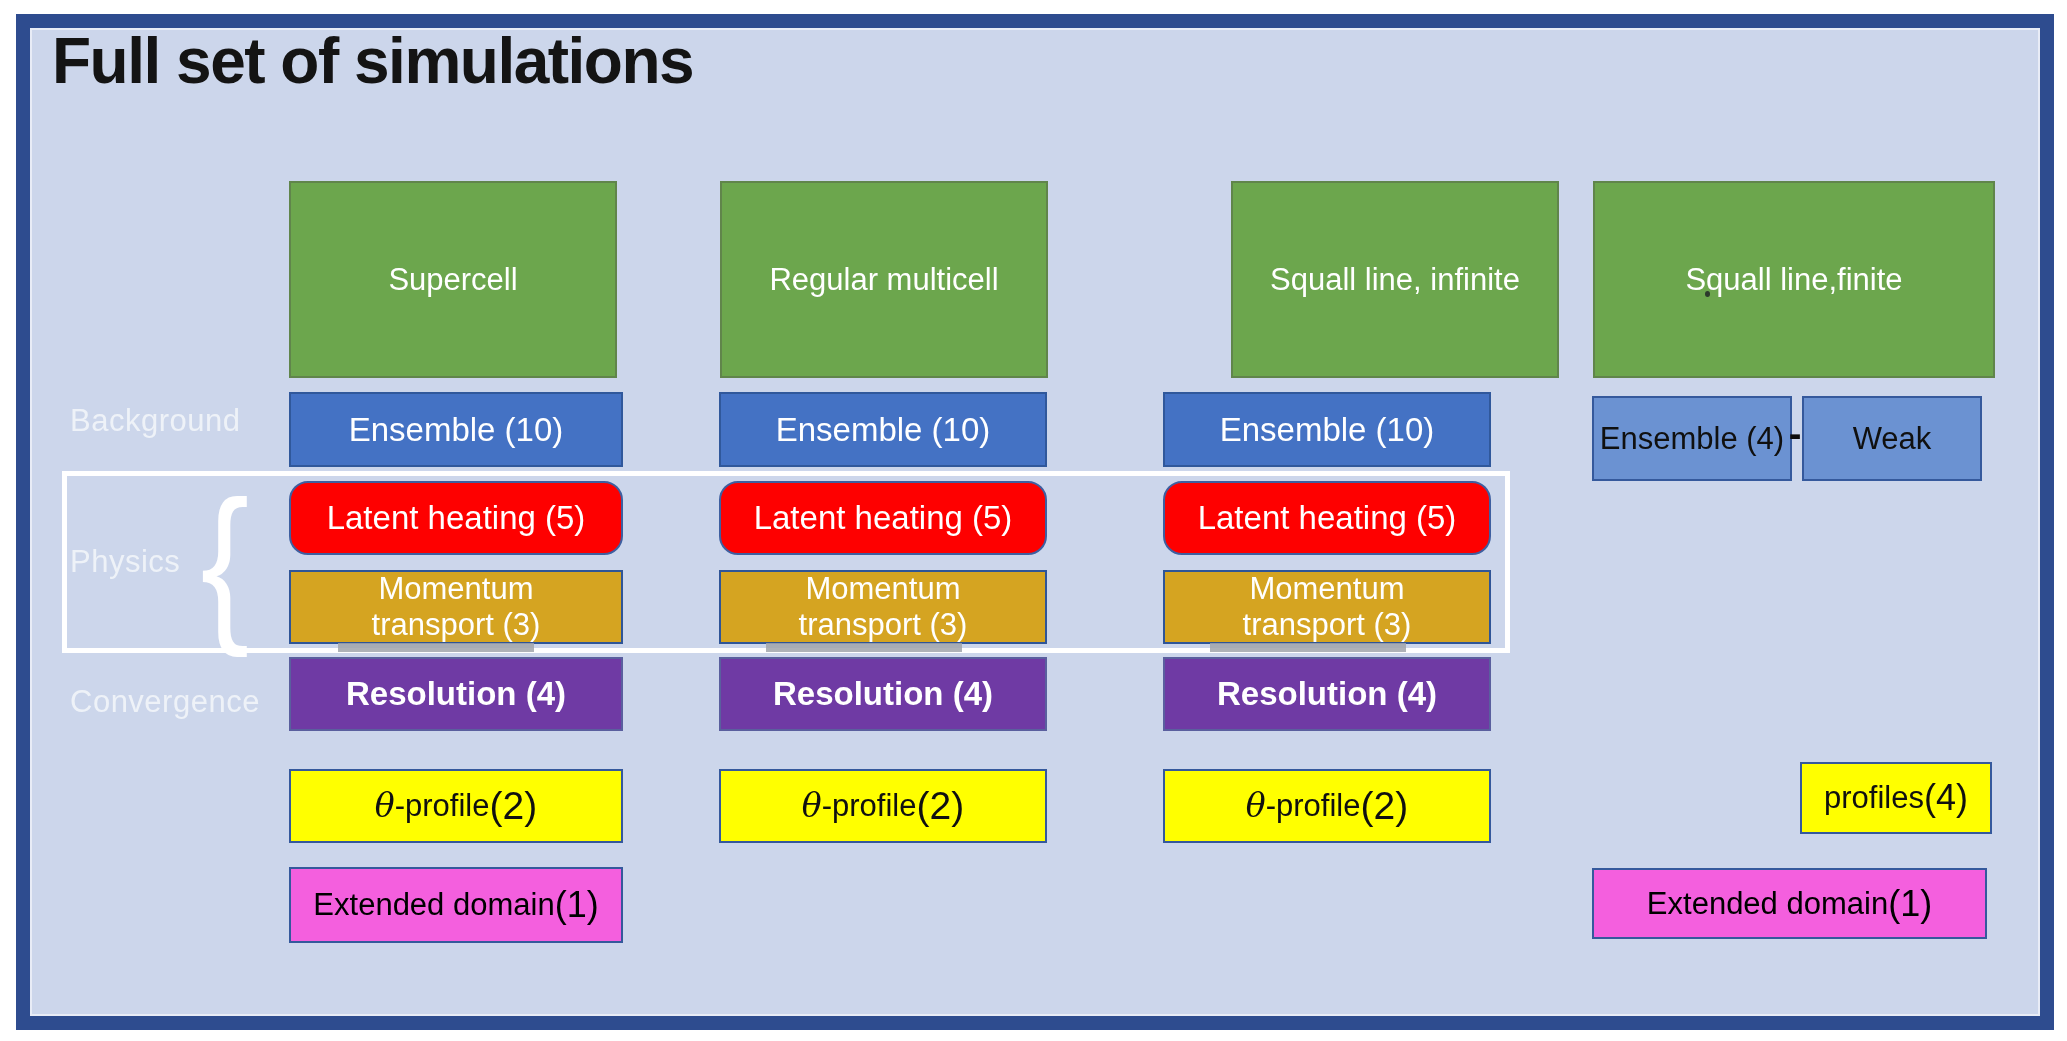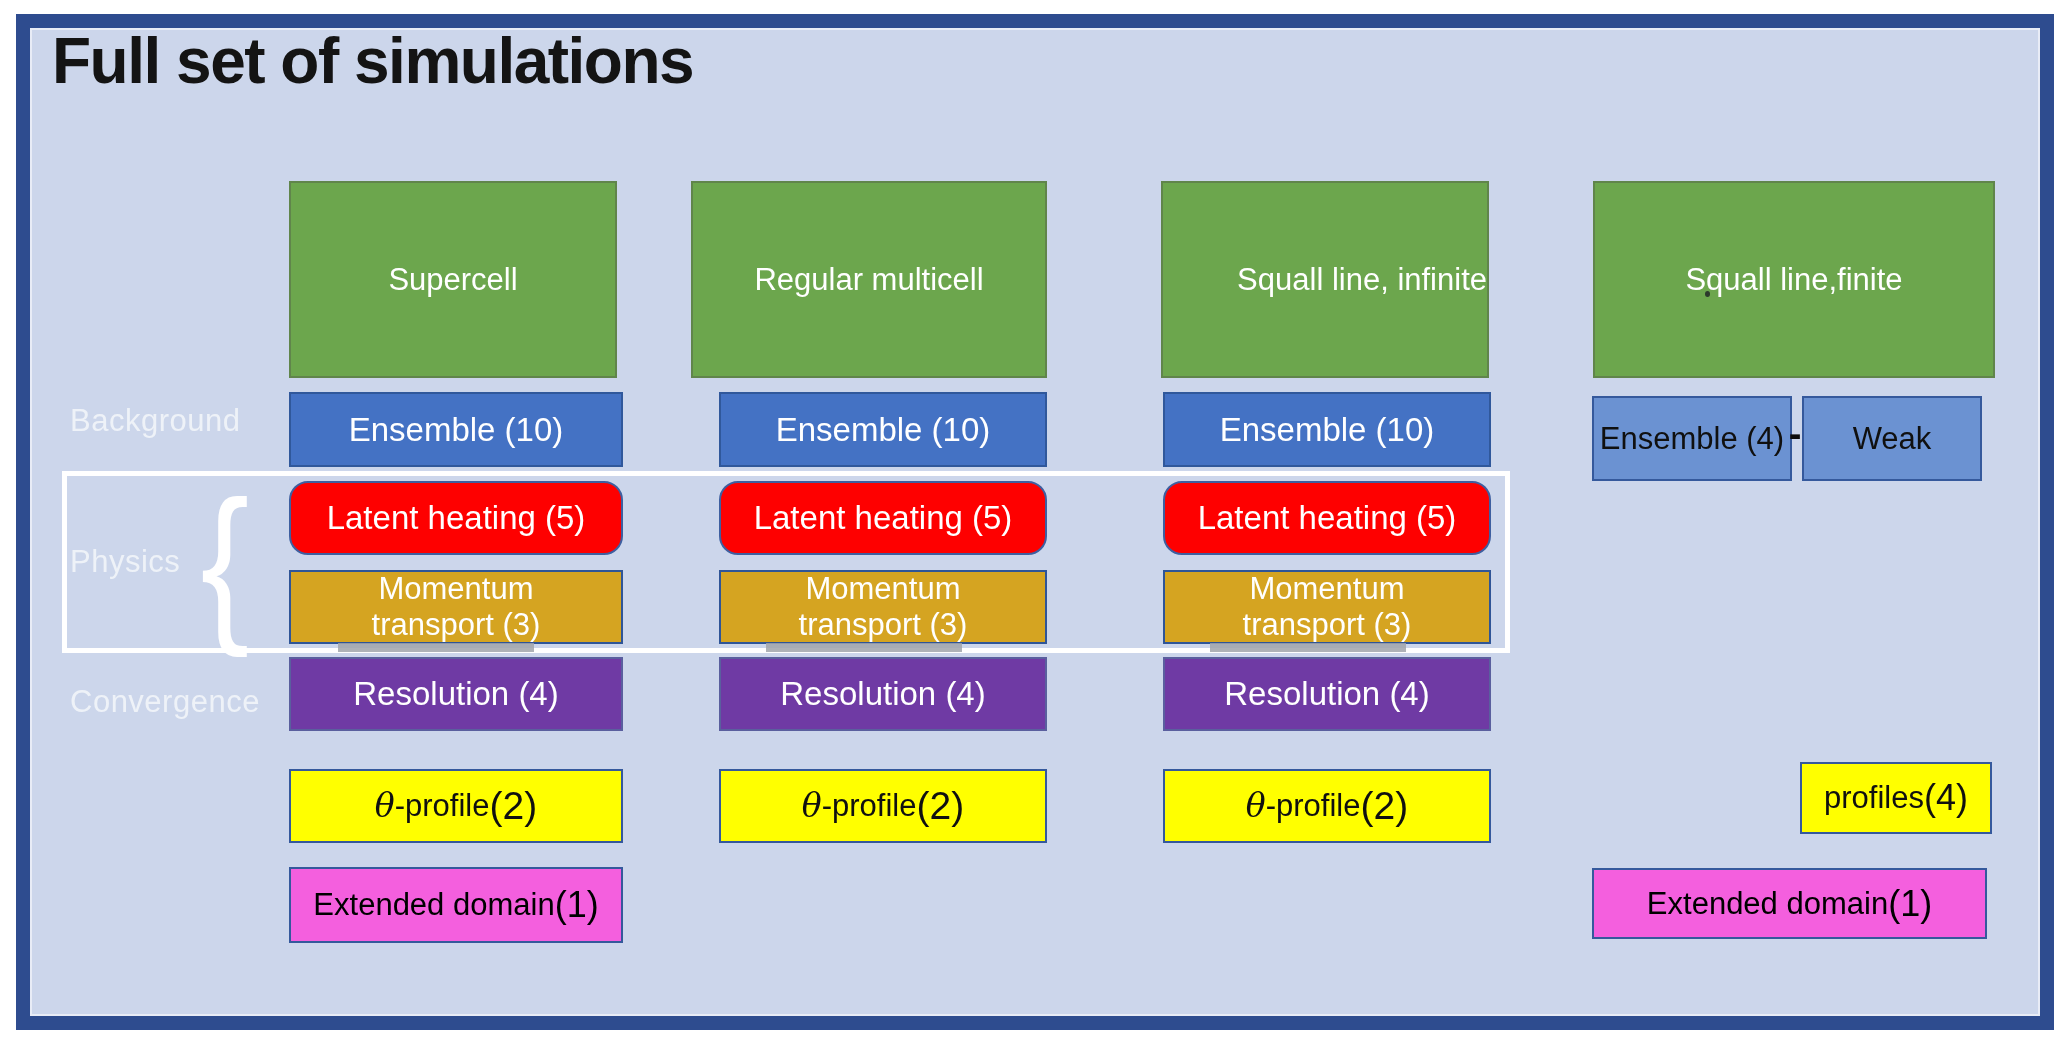--- a/index.html
+++ b/index.html
@@ -36,21 +36,21 @@
   .box{
     position:absolute;display:flex;align-items:center;justify-content:center;
     box-sizing:border-box;text-align:center;font-size:31px;color:#ffffff;
     border:2px solid rgba(62,95,160,0.85);line-height:1.15;
   }
   .green{background:var(--green,#6ca64d);border-color:rgba(95,130,75,0.9);font-size:31px;}
   .blue{background:var(--blue,#4472c4);border-color:rgba(47,85,151,0.9);font-size:33px;}
   .lightblue{background:var(--light-blue,#6b92d2);border-color:#35599c;color:#101010;font-size:31px;}
   .red{background:var(--red,#fe0000);border-color:#3e5fa0;font-size:33px;border-radius:19px;}
   .gold{background:var(--gold,#d5a421);border-color:#2f5597;flex-direction:column;font-size:31px;}
-  .purple{background:var(--purple,#6f3aa4);border-color:#5a5f9e;font-size:33px;}
+  .purple{background:var(--purple,#6f3aa4);border-color:#5a5f9e;font-size:33px;font-weight:bold;}
   .yellow{background:var(--yellow,#ffff00);border-color:#35599c;color:#101010;font-size:31px;}
   .pink{background:var(--pink,#f45fde);border-color:#35599c;color:#000000;font-size:31px;margin-top:9px;}
   .theta{font-family:"DejaVu Serif",serif;font-style:italic;font-size:33px;}
   .count{font-size:39px;font-weight:400;}
   .count-sm{font-size:36px;}
   .dash{
     position:absolute;left:1784px;top:414px;width:22px;height:40px;
     font-size:38px;font-weight:700;color:#0d0d0d;text-align:center;line-height:40px;
   }
   .stray-dot{
@@ -97,21 +97,21 @@
   <div class="box yellow" style="left:289px;top:769px;width:334px;height:74px;">
     <span class="theta">θ</span>
       <span>-profile </span>
       <span class="count">(2)</span>
   </div>
   <div class="box pink" style="left:289px;top:858px;width:334px;height:76px;">
     <span>Extended domain</span>
       <span class="count-sm">(1)</span>
   </div>
 
-  <div class="box green" style="left:691px;top:181px;width:356px;height:197px;">
+  <div class="box green" style="left:720px;top:181px;width:328px;height:197px;">
     <span>Regular multicell</span>
   </div>
   <div class="box blue" style="left:719px;top:392px;width:328px;height:75px;">
     <span>Ensemble (10)</span>
   </div>
   <div class="box red" style="left:719px;top:481px;width:328px;height:74px;">
     <span>Latent heating (5)</span>
   </div>
   <div class="box gold" style="left:719px;top:570px;width:328px;height:74px;">
     <span>Momentum</span>
@@ -120,21 +120,21 @@
   <div class="smudge" style="left:766px;top:643px;width:196px;"></div>
   <div class="box purple" style="left:719px;top:657px;width:328px;height:74px;">
     <span>Resolution (4)</span>
   </div>
   <div class="box yellow" style="left:719px;top:769px;width:328px;height:74px;">
     <span class="theta">θ</span>
       <span>-profile </span>
       <span class="count">(2)</span>
   </div>
 
-  <div class="box green" style="left:1161px;top:181px;width:328px;height:197px;justify-content:flex-end;">
+  <div class="box green" style="left:1231px;top:181px;width:328px;height:197px;">
     <span>Squall line, infinite</span>
   </div>
   <div class="box blue" style="left:1163px;top:392px;width:328px;height:75px;">
     <span>Ensemble (10)</span>
   </div>
   <div class="box red" style="left:1163px;top:481px;width:328px;height:74px;">
     <span>Latent heating (5)</span>
   </div>
   <div class="box gold" style="left:1163px;top:570px;width:328px;height:74px;">
     <span>Momentum</span>

